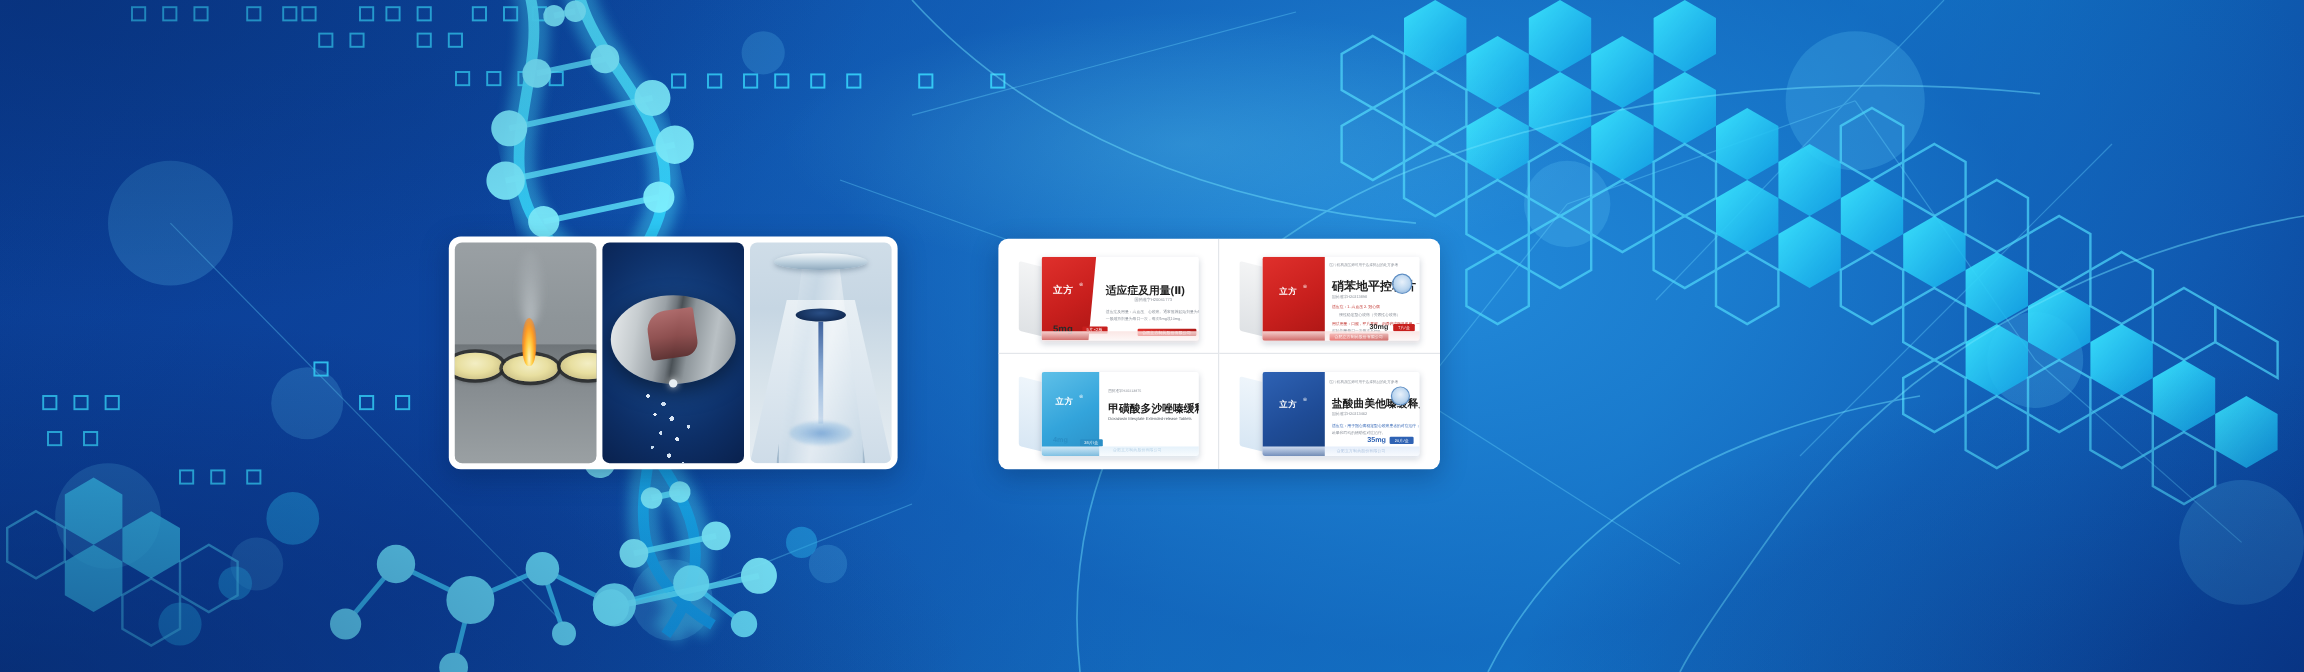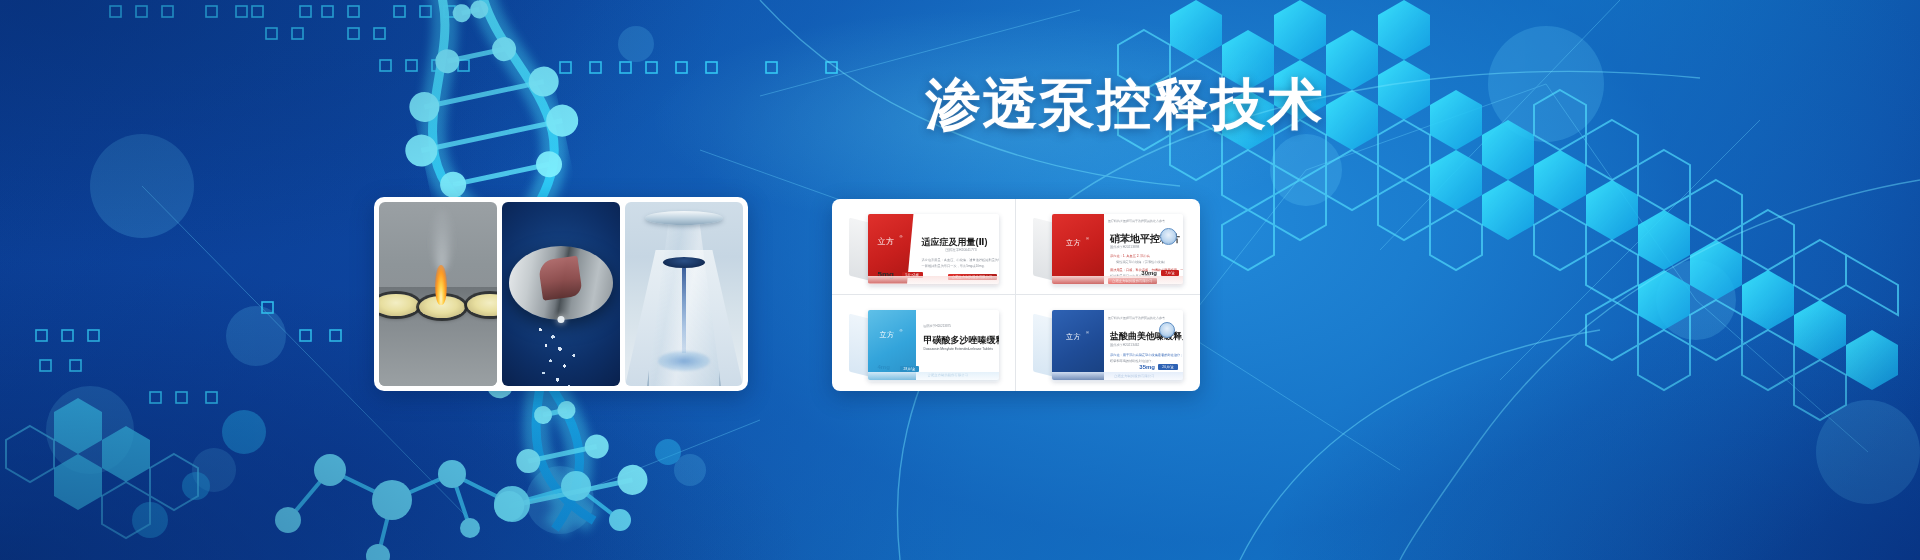--- a/index.html
+++ b/index.html
@@ -220,21 +220,21 @@
     border-radius:2px;
     background:#ffffff;
     box-shadow:0 2px 5px rgba(40,60,90,.22);
     overflow:hidden;
   }
   .box .block{
     position:absolute; left:0; top:0; height:100%;
   }
   .box .ftext{ position:absolute; color:#2b2b2b; }
   .brand{
-    position:absolute; color:#fff; font-weight:400;
+    position:absolute; color:#fff; font-weight:700;
     letter-spacing:.5px;
     text-align:right;
   }
   .pname{ font-weight:700; color:#1d1d1d; }
   .pen{ color:#5a6168; }
   .pdesc{ color:#8a9099; }
   .dose{ color:#2b2b2b; font-weight:700; }
   .mfr{
     position:absolute; color:#fff; font-size:3.2px; letter-spacing:.2px;
     padding:1px 4px; border-radius:1px; white-space:nowrap;
@@ -526,23 +526,20 @@
       <path d="M1920 180 C 1740 210, 1580 300, 1480 440 C 1430 510, 1410 540, 1400 560"></path>
       <path d="M760 0 C 860 110, 1010 170, 1180 186"></path>
       <path d="M1240 560 C 1300 440, 1420 360, 1600 330"></path>
     </g>
 
     <ellipse cx="990" cy="120" rx="340" ry="110" fill="url(#glowG)" opacity=".35"></ellipse>
   </svg>
 
   <div class="vignette"></div>
 
-  <div class="title-wrap">
-    <div class="title">渗透泵控释技术</div>
-  </div>
 
   <div class="photo-panel">
 
     <div class="photo ph-burn">
       <div class="plate"></div>
       <div class="well w1"></div>
       <div class="well w2"></div>
       <div class="well w3"></div>
       <div class="smoke"></div>
       <div class="flame"></div>

